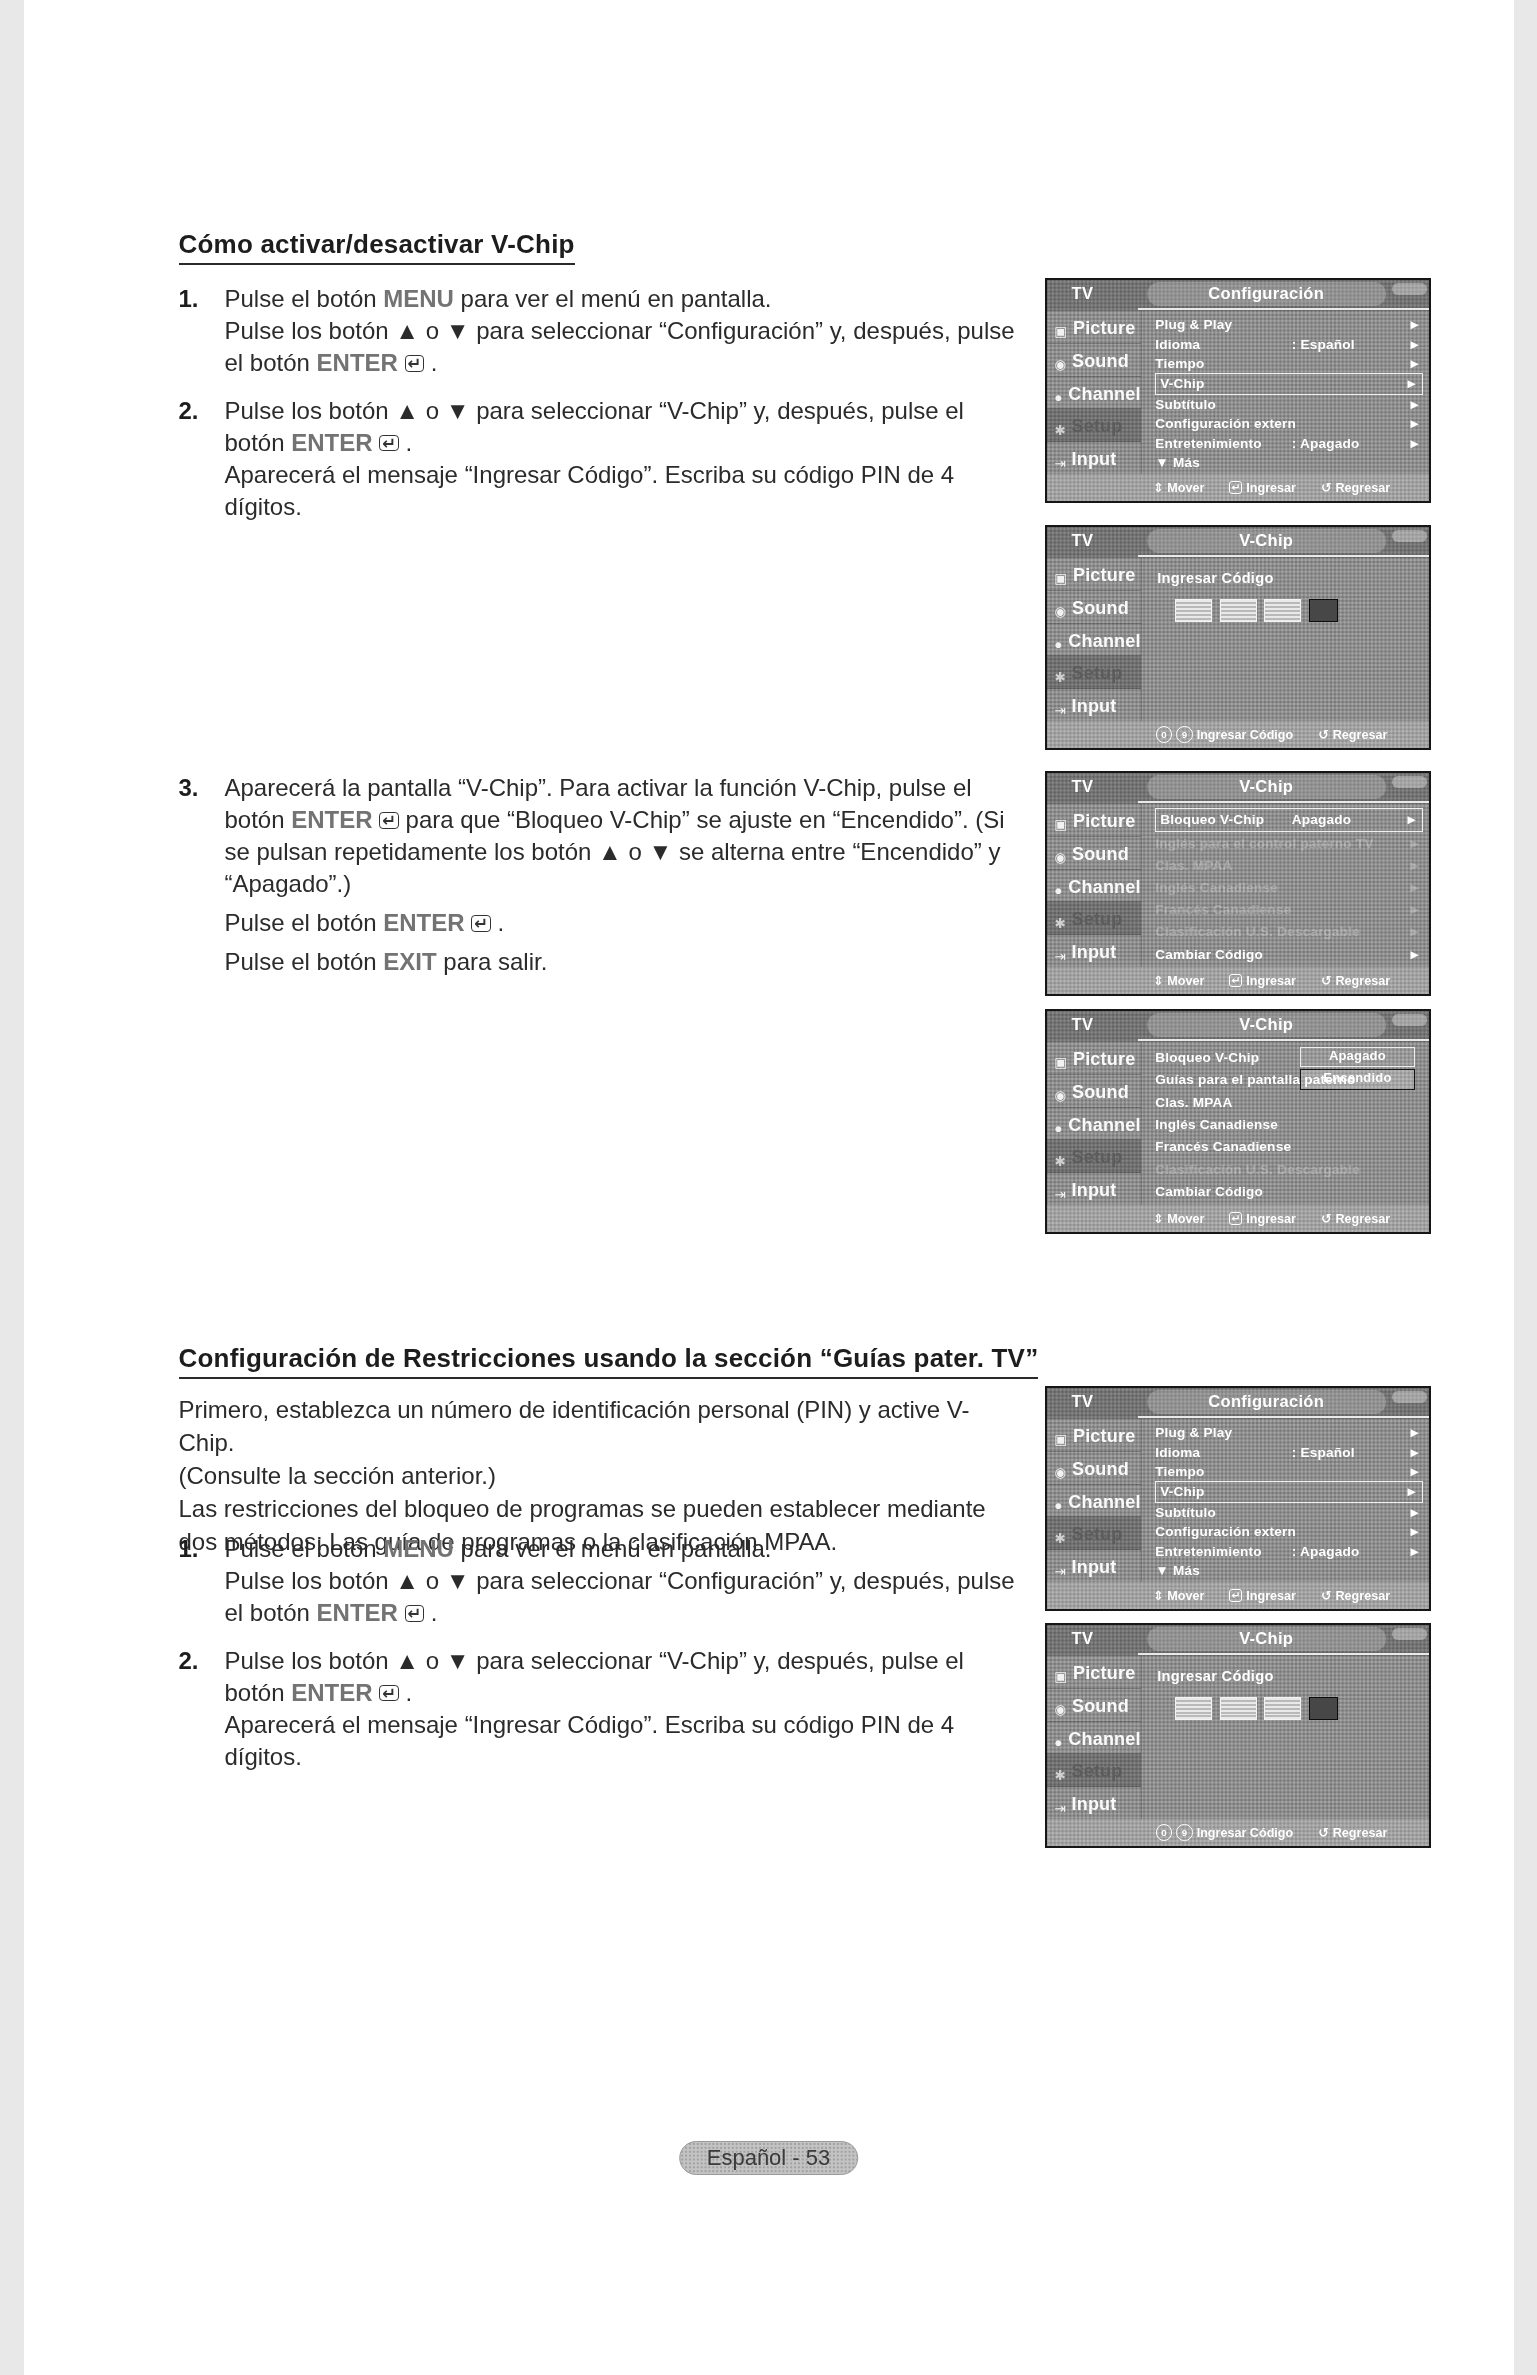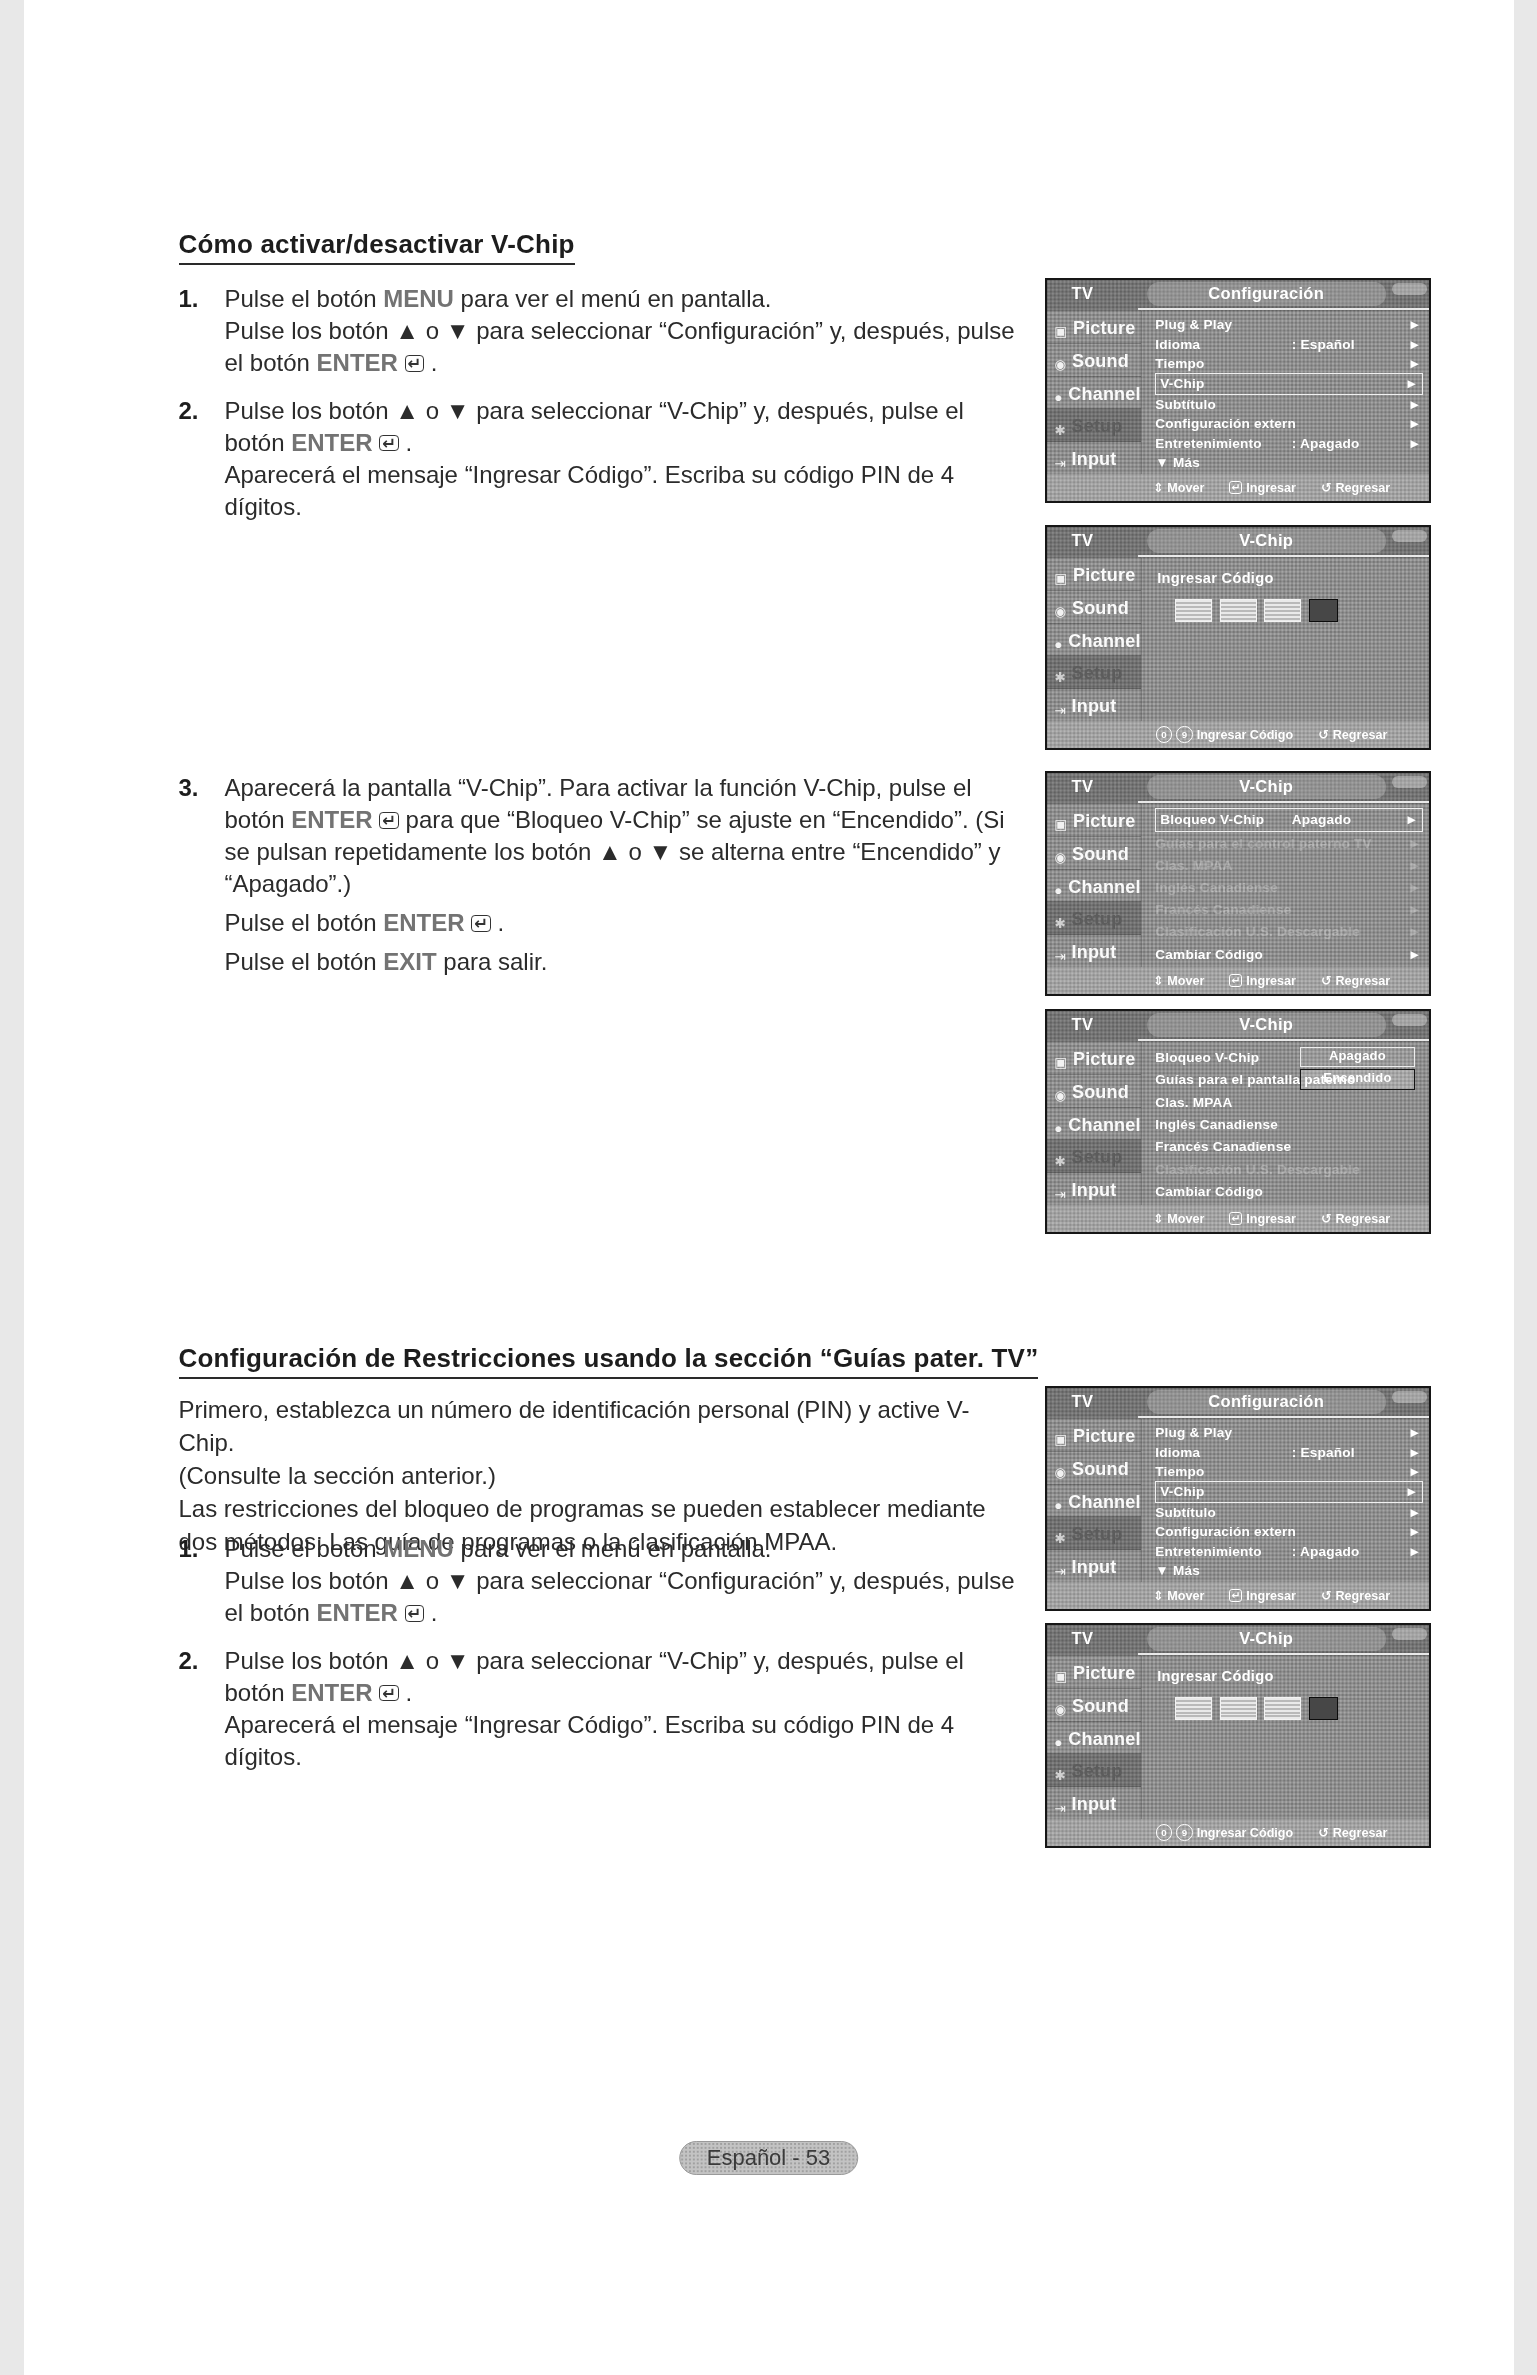--- a/index.html
+++ b/index.html
@@ -329,21 +329,21 @@
               <span class="slabel">Input</span>
             </div>
           </div>
           <div class="content">
             <div class="mrow hl">
               <span class="mlabel">Bloqueo V-Chip</span>
               <span class="mvalue">Apagado</span>
               <span class="marrow">▶</span>
             </div>
             <div class="mrow dim">
-              <span class="mlabel">Guías para el control paterno TV</span>
+              <span class="mlabel">Inglés para el control paterno TV</span>
               <span class="marrow">▶</span>
             </div>
             <div class="mrow dim">
               <span class="mlabel">Clas. MPAA</span>
               <span class="marrow">▶</span>
             </div>
             <div class="mrow dim">
               <span class="mlabel">Inglés Canadiense</span>
               <span class="marrow">▶</span>
             </div>

